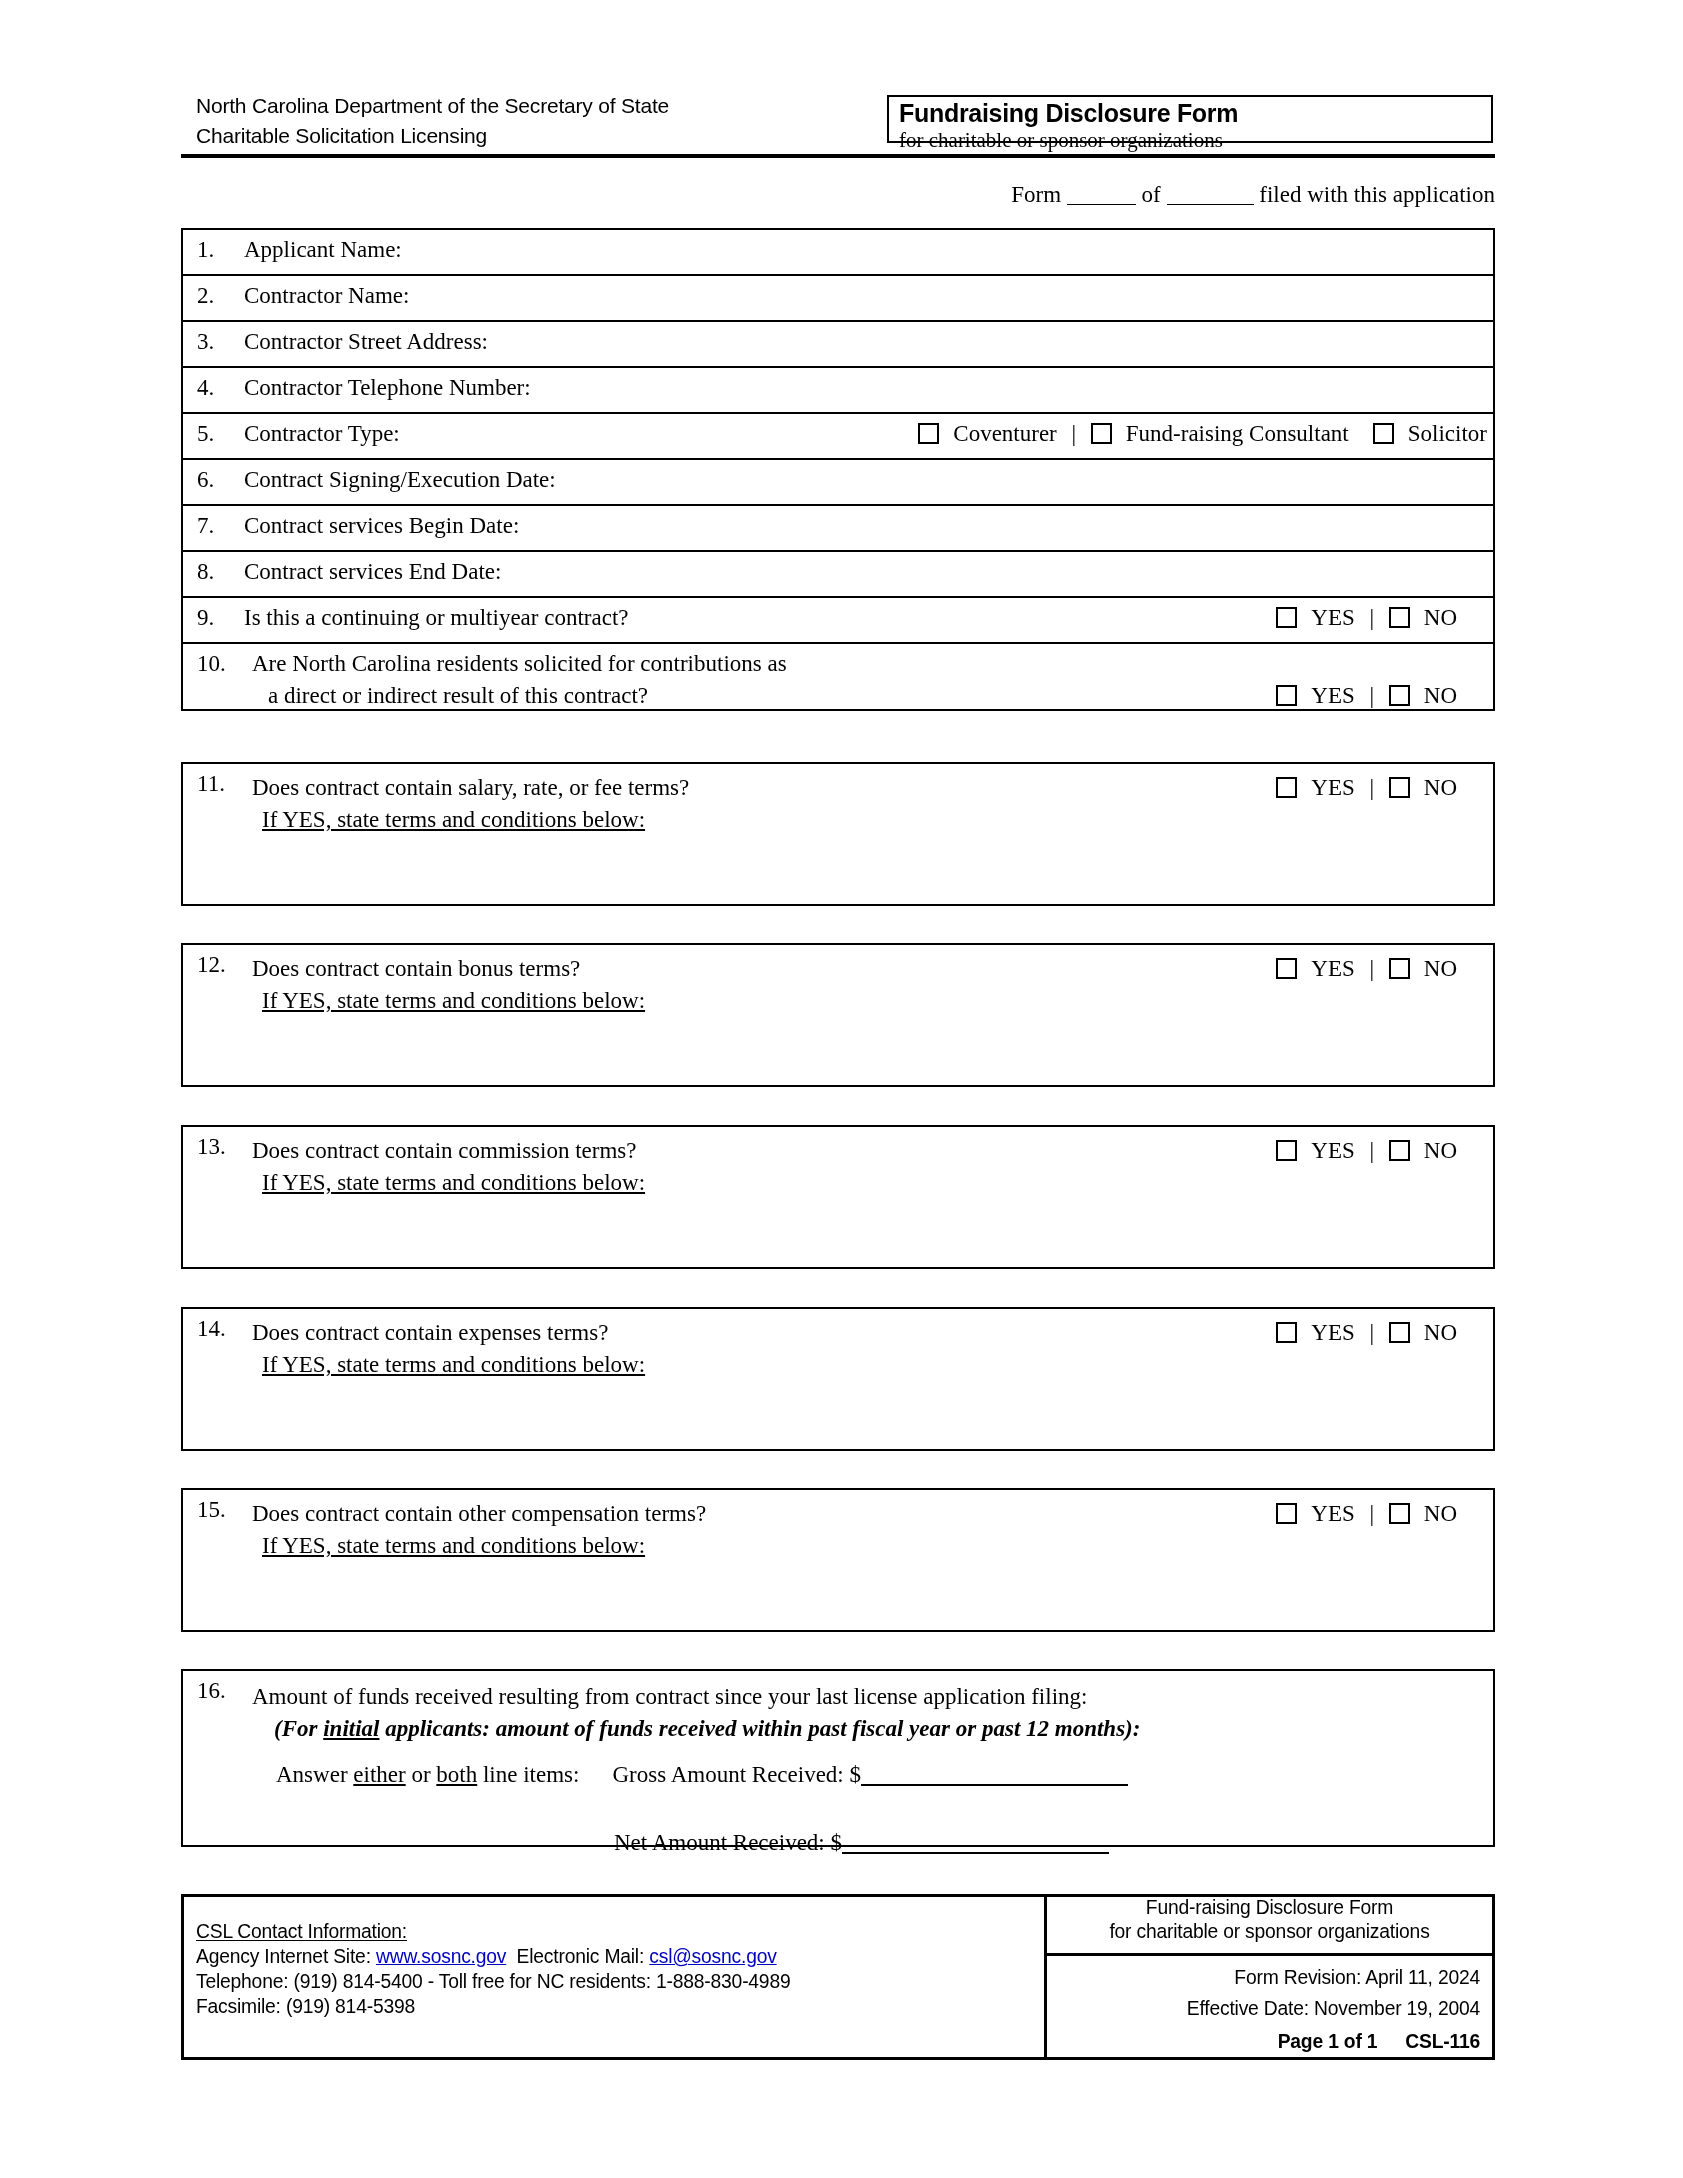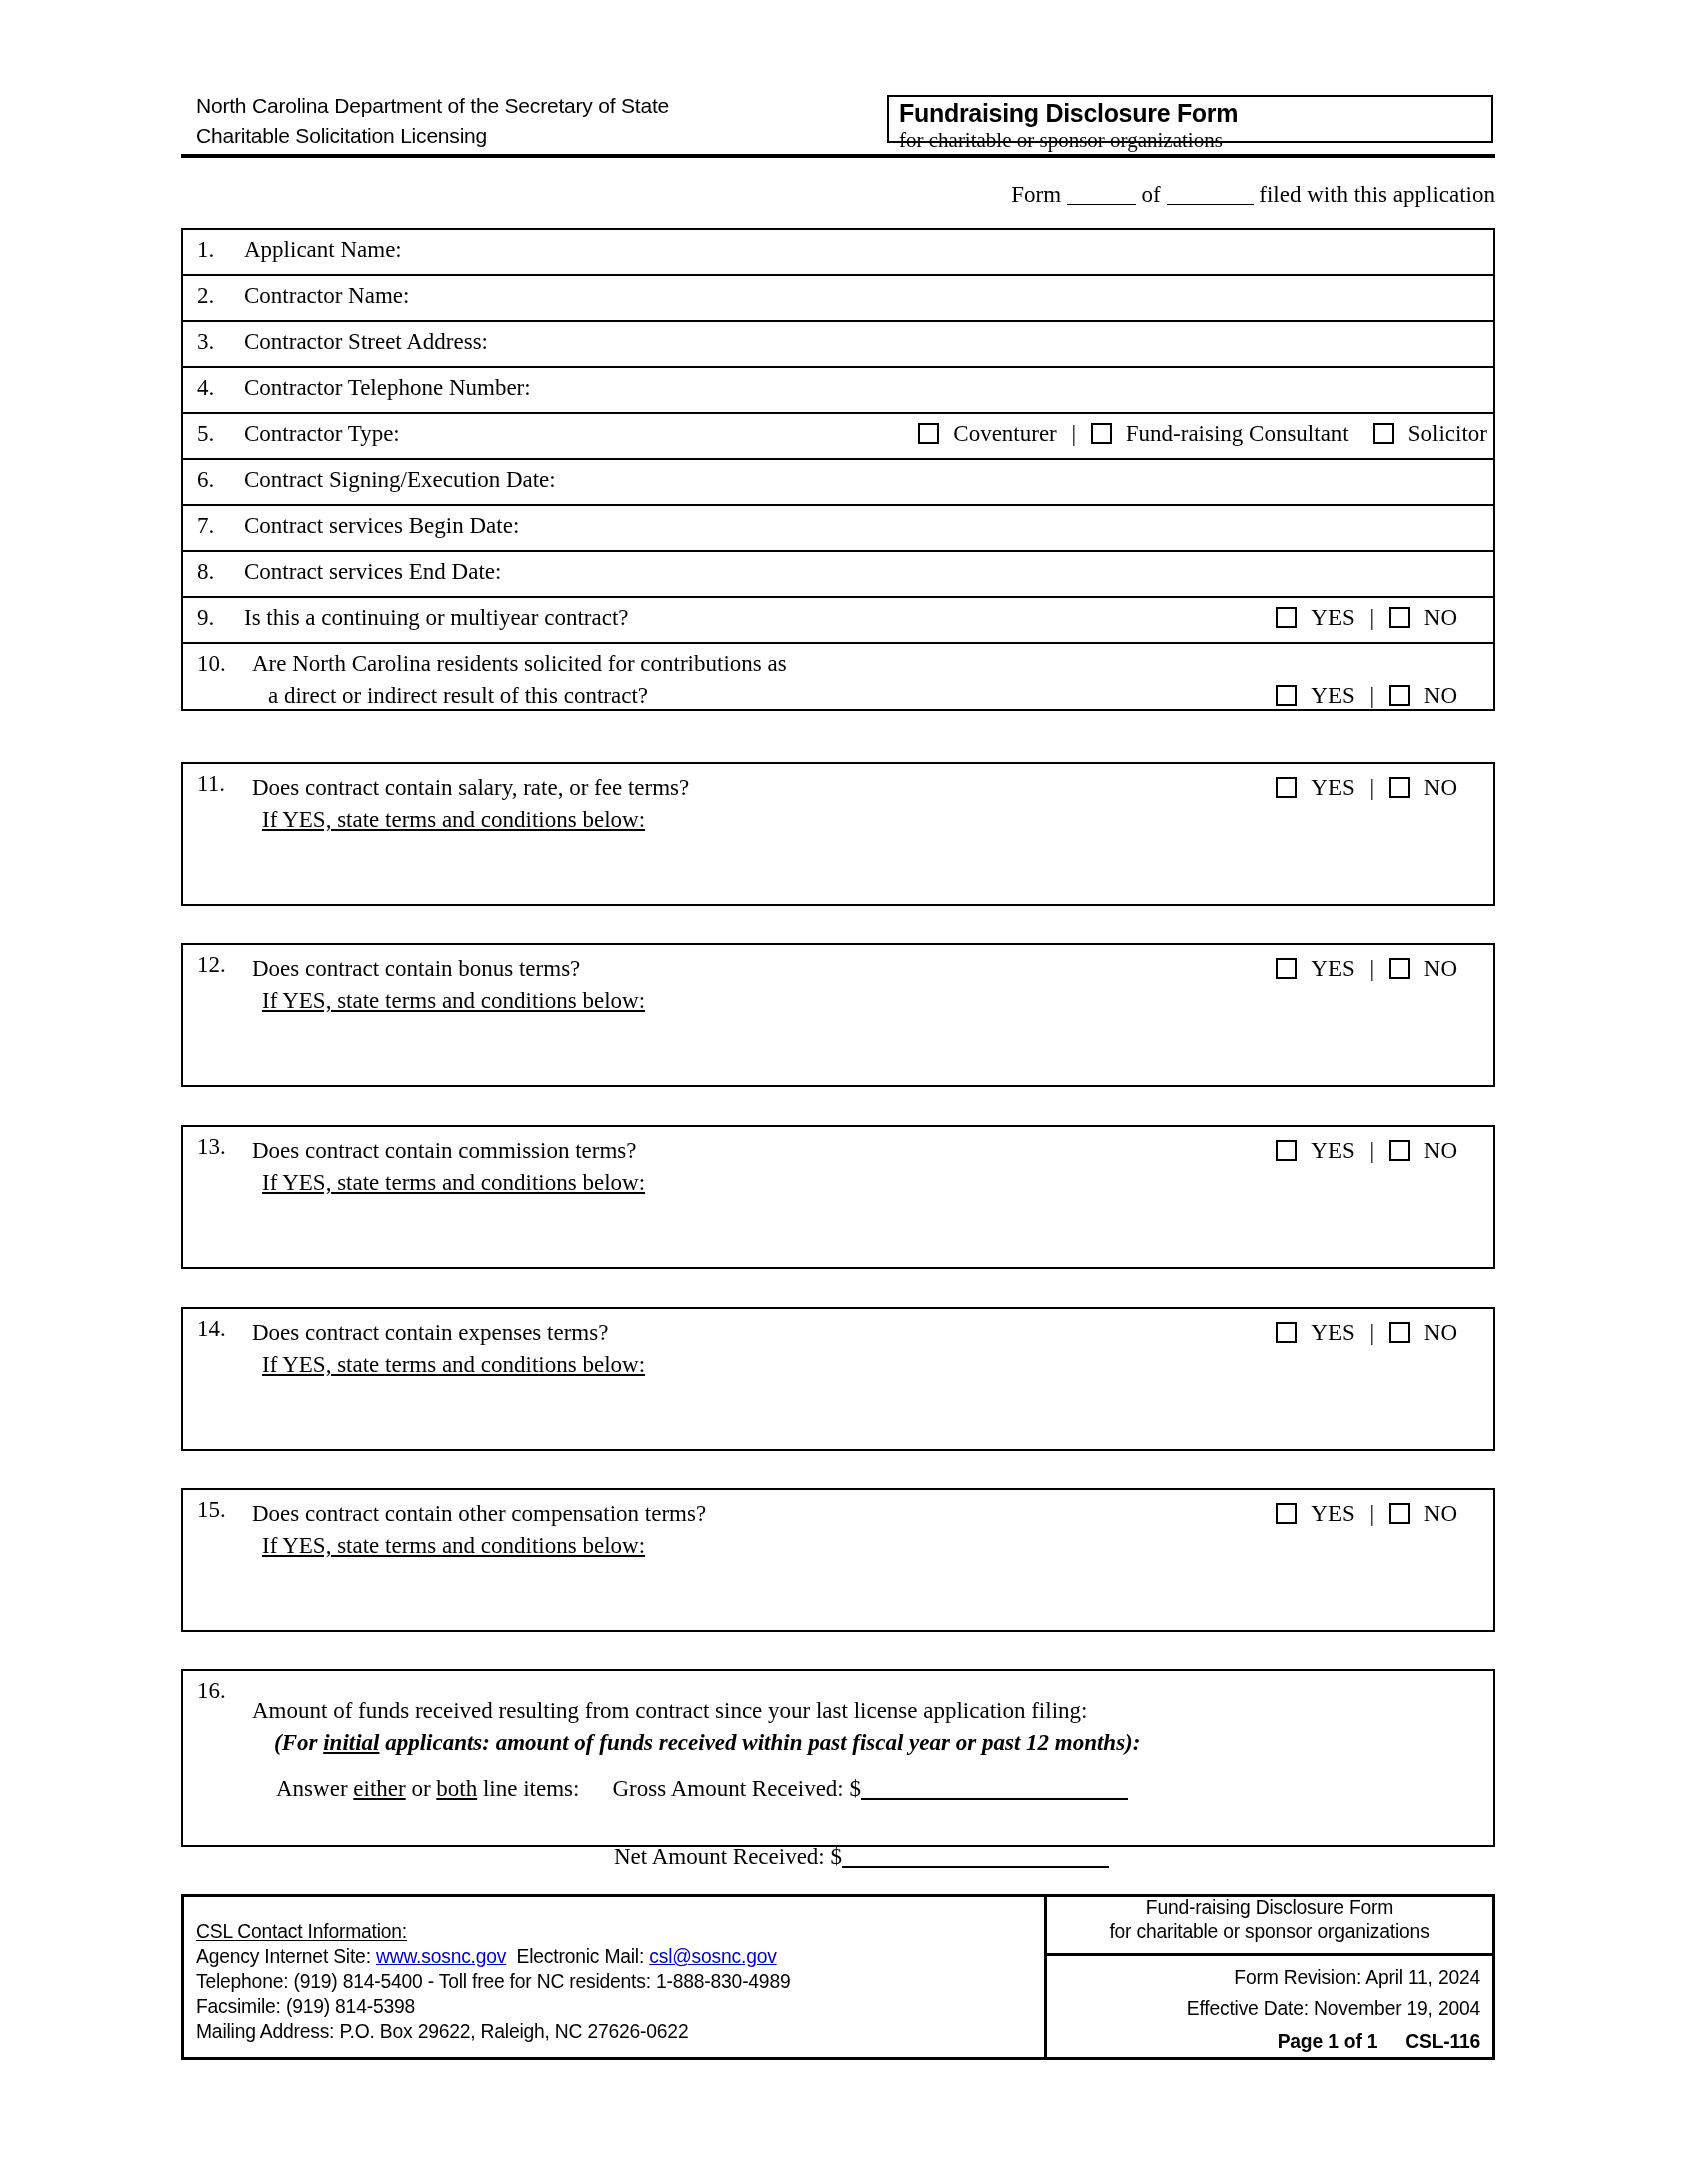--- a/index.html
+++ b/index.html
@@ -406,21 +406,21 @@
         <span class="l2 underl" style="padding-left:10px">If YES, state terms and conditions below:</span>
       </div>
       <div class="yn" style="top:8px;">
         <span class="cb"></span><span class="gap"></span><span>YES</span><span class="sep">|</span><span class="cb"></span><span class="gap"></span><span>NO</span>
       </div>
       <div style="position:absolute;left:0;right:0;top:79px;bottom:0;"></div>
     </div>
   </div>
 
   <div class="qbox" style="top:1669px;height:178px;">
-    <div class="inner" style="padding-top:24px">
+    <div class="inner" style="padding-top:10px">
       <span class="qnum wide">16.</span>
       <div class="qtext wide">
         <span>Amount of funds received resulting from contract since your last license application filing:</span>
         <span class="l2 indent-note"><span>(For </span><span class="underl">initial</span><span> applicants: amount of funds received within past fiscal year or past 12 months):</span></span>
       </div>
 
       <div class="money-wrap" style="margin-top:14px;">
         <div class="money-row">
           <span class="answer-lead" style="padding-left:24px"><span>Answer </span><span class="underl">either</span><span> or </span><span class="underl">both</span><span> line items:</span></span>
           <span style="display:inline-block;width:28px"></span>
@@ -434,21 +434,20 @@
       </div>
     </div>
   </div>
 
   <div class="footer">
     <div class="footer-left">
       <div class="underl">CSL Contact Information:</div>
       <div><span>Agency Internet Site:</span>&nbsp;<span class="lnk">www.sosnc.gov</span>&nbsp;&nbsp;<span>Electronic Mail:</span>&nbsp;<span class="lnk">csl@sosnc.gov</span></div>
       <div>Telephone: (919) 814-5400 - Toll free for NC residents: 1-888-830-4989</div>
       <div>Facsimile: (919) 814-5398</div>
-      <div>Mailing Address:  P.O. Box 29622, Raleigh, NC  27626-0622</div>
     </div>
     <div class="footer-right">
       <div class="fr-top">
         <div>Fund-raising Disclosure Form</div>
         <div>for charitable or sponsor organizations</div>
       </div>
       <div class="fr-bot">
         <div>Form Revision: April 11, 2024</div>
         <div>Effective Date: November 19, 2004</div>
         <div class="pagerow"><span>Page 1 of 1</span><span class="sp"></span><span>CSL-116</span></div>

